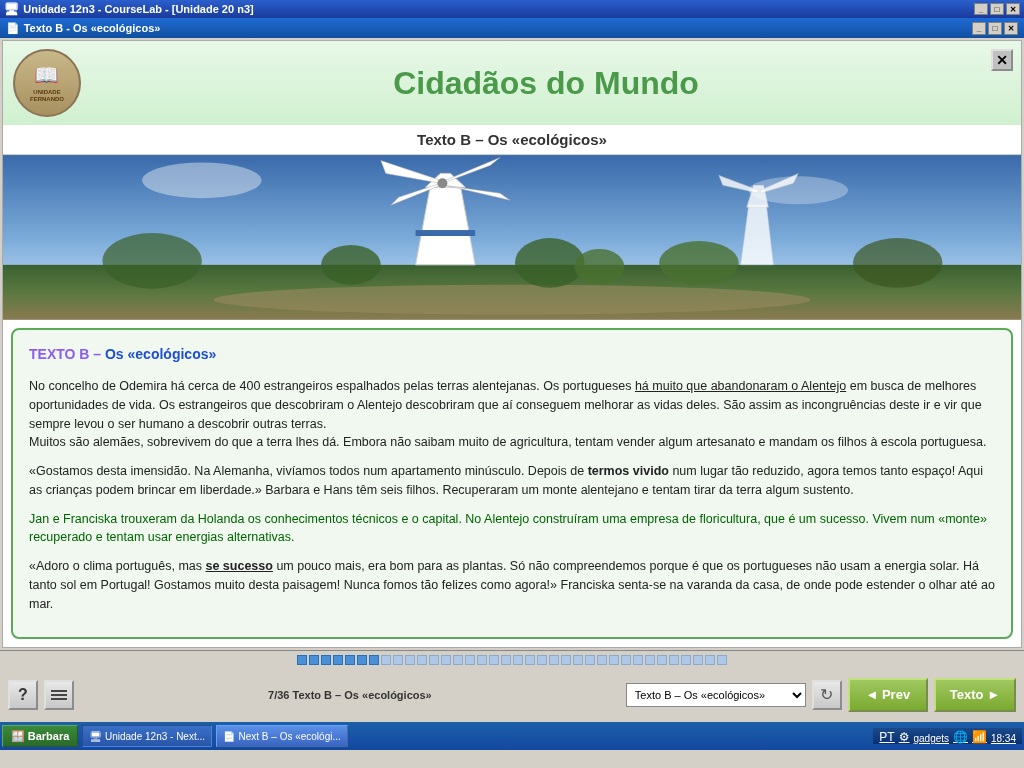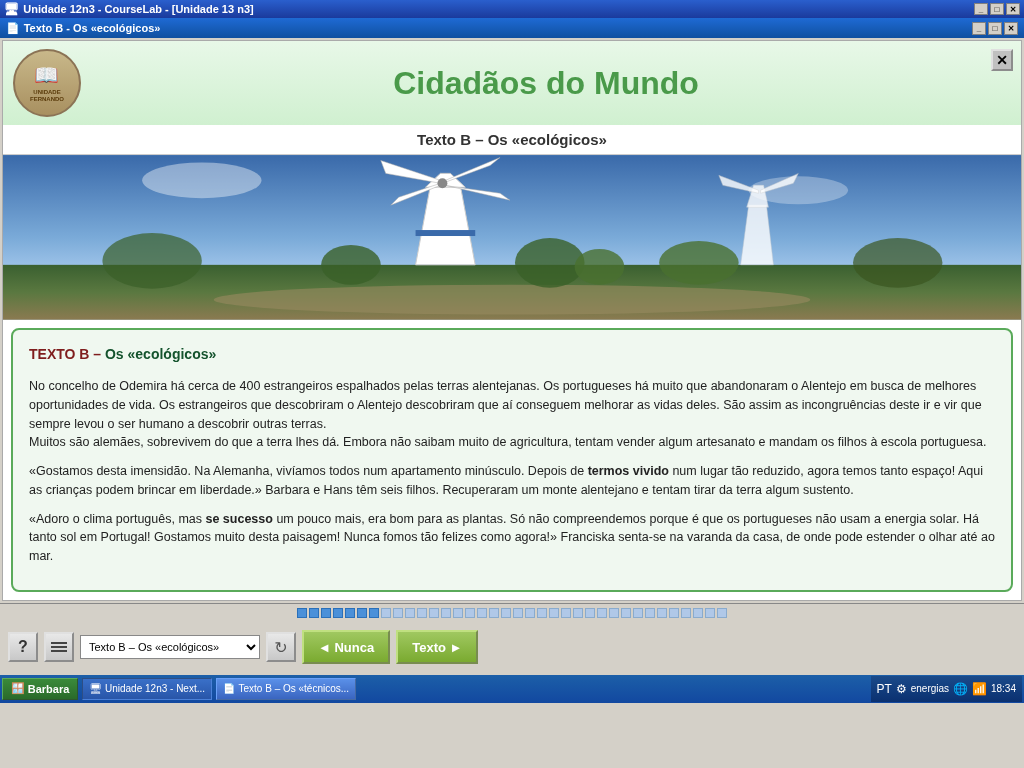--- a/index.html
+++ b/index.html
@@ -131,24 +131,24 @@
       padding: 14px 16px;
       line-height: 1.5;
     }
     .text-heading {
       color: #cc2200;
       font-size: 14px;
       font-weight: bold;
       margin-bottom: 12px;
     }
     .text-heading span {
-      color: #7f1d1d;
+      color: #8b5cf6;
     }
     .para { margin-bottom: 10px; font-size: 12.5px; color: #222; }
-    .underline { }
+    .underline { text-decoration: underline; }
     .bold { font-weight: bold; }
 
     
     .bottom-bar {
       background: #d4d0c8;
       height: 72px;
       display: flex;
       flex-direction: column;
       border-top: 1px solid #888;
     }
@@ -263,34 +263,34 @@
       max-width: 150px;
       overflow: hidden;
       white-space: nowrap;
     }
     .taskbar-item.active {
       background: linear-gradient(to bottom, #5a90e8, #3a65c0);
       border: 1px outset #6aa0f8;
     }
     .taskbar-spacer { flex: 1; }
     .taskbar-tray {
-      display: flex; align-items: center; gap: 4px;
+      display: flex; align-items: flex-end; gap: 4px;
       background: linear-gradient(to bottom, #1a4a8a, #0a3070);
-      height: 26px; padding: 0 6px;
-      font-size: 10px; color: white;
+      height: 16px; padding: 0 6px;
+      font-size: 10px; color: white; text-decoration: underline;
     }
     .tray-icon { font-size: 12px; }
   </style>
 </head>
 <body>
 
 <div class="title-bar">
   <div class="title-bar-left">
     <span style="font-size:12px;">🖥</span>
-    <span>Unidade 12n3 - CourseLab - [Unidade 13 n3]</span>
+    <span>Unidade 12n3 - CourseLab - [Unidade 20 n3]</span>
   </div>
   <div class="title-bar-right">
     <div class="title-btn">_</div>
     <div class="title-btn">□</div>
     <div class="title-btn">✕</div>
   </div>
 </div>
 
 <div class="inner-title-bar">
   <div style="display:flex;align-items:center;gap:4px;">
@@ -370,28 +370,31 @@
       <ellipse cx="150" cy="106" rx="50" ry="28" fill="#3a6028" opacity="0.7"></ellipse>
       <ellipse cx="900" cy="108" rx="45" ry="25" fill="#3a5520" opacity="0.7"></ellipse>
 
       <ellipse cx="200" cy="25" rx="60" ry="18" fill="white" opacity="0.4"></ellipse>
       <ellipse cx="800" cy="35" rx="50" ry="14" fill="white" opacity="0.3"></ellipse>
     </svg>
   </div>
 
   <div class="text-content">
     <div class="text-heading">
-      <span>TEXTO B – </span><span style="color:#14532d;">Os «ecológicos»</span>
+      <span>TEXTO B – </span><span style="color:#1d4ed8;">Os «ecológicos»</span>
     </div>
     <div class="para">
       No concelho de Odemira há cerca de 400 estrangeiros espalhados pelas terras alentejanas. Os portugueses <span class="underline">há muito que abandonaram o Alentejo</span> em busca de melhores oportunidades de vida. Os estrangeiros que descobriram o Alentejo descobriram que aí conseguem melhorar as vidas deles. São assim as incongruências deste ir e vir que sempre levou o ser humano a descobrir outras terras.<br>
       Muitos são alemães, sobrevivem do que a terra lhes dá. Embora não saibam muito de agricultura, tentam vender algum artesanato e mandam os filhos à escola portuguesa.
     </div>
     <div class="para">
       «Gostamos desta imensidão. Na Alemanha, vivíamos todos num apartamento minúsculo. Depois de <span class="bold">termos vivido</span> num lugar tão reduzido, agora temos tanto espaço! Aqui as crianças podem brincar em liberdade.» Barbara e Hans têm seis filhos. Recuperaram um monte alentejano e tentam tirar da terra algum sustento.
+    </div>
+    <div class="para">
+      <span style="color:#006600;">Jan e Franciska trouxeram da Holanda os conhecimentos técnicos e o capital. No Alentejo construíram uma empresa de floricultura, que é um sucesso. Vivem num «monte» recuperado e tentam usar energias alternativas.</span>
     </div>
     <div class="para">
       «Adoro o clima português, mas <span class="bold underline">se sucesso</span> um pouco mais, era bom para as plantas. Só não compreendemos porque é que os portugueses não usam a energia solar. Há tanto sol em Portugal! Gostamos muito desta paisagem! Nunca fomos tão felizes como agora!» Franciska senta-se na varanda da casa, de onde pode estender o olhar até ao mar.
     </div>
   </div>
 
 </div>
 
 <div class="bottom-bar">
 
@@ -436,46 +439,49 @@
       </div>
   </div>
 
   <div class="nav-row">
     <button class="help-btn">?</button>
     <div class="menu-btn">
       <div class="menu-line"></div>
       <div class="menu-line"></div>
       <div class="menu-line"></div>
     </div>
+    <div class="page-info">
+      <span>7/36 Texto B – Os «ecológicos»</span>
+    </div>
     <select class="dropdown-select">
       <option>Texto B – Os «ecológicos»</option>
     </select>
     <div class="refresh-btn">
       <span>↻</span>
     </div>
-    <button class="nav-btn">◄ Nunca</button>
+    <button class="nav-btn">◄ Prev</button>
     <button class="nav-btn">Texto ►</button>
   </div>
 </div>
 
 <div class="taskbar">
   <button class="start-btn">
     <span>🪟</span>
     <span>Barbara</span>
   </button>
   <div class="taskbar-item">
     <span>🖥</span>
     <span>Unidade 12n3 - Next...</span>
   </div>
   <div class="taskbar-item active">
     <span>📄</span>
-    <span>Texto B – Os «técnicos...</span>
+    <span>Next B – Os «ecológi...</span>
   </div>
   <div class="taskbar-spacer"></div>
   <div class="taskbar-tray">
     <span class="tray-icon">PT</span>
     <span class="tray-icon">⚙</span>
-    <span style="font-size:10px;">energias</span>
+    <span style="font-size:10px;">gadgets</span>
     <span class="tray-icon">🌐</span>
     <span class="tray-icon">📶</span>
     <span>18:34</span>
   </div>
 </div>
 
 </body></html>

